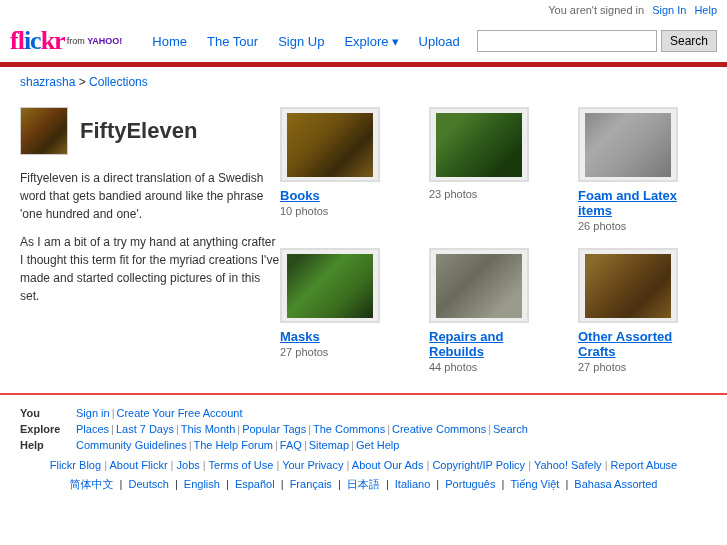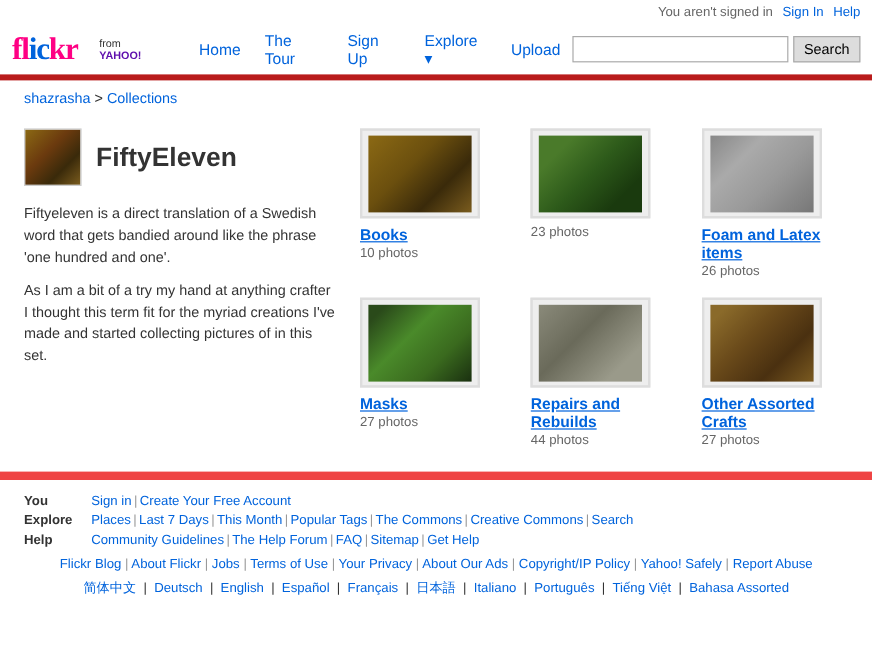--- a/index.html
+++ b/index.html
@@ -8,34 +8,34 @@
     
     #header { background: #fff; border-bottom: 5px solid #b91c1c; padding: 0; }
     #top-bar { display: flex; justify-content: flex-end; align-items: center; padding: 4px 10px; font-size: 11px; color: #666; gap: 8px; }
     #top-bar a { color: #0063dc; text-decoration: none; }
     #logo-nav { display: flex; align-items: center; padding: 6px 10px; gap: 0; }
     #logo { display: flex; align-items: center; margin-right: 20px; }
     #logo-text { font-size: 26px; font-weight: bold; font-family: Georgia, serif; letter-spacing: -1px; }
     .fl { color: #ff0084; }
     .ic { color: #0063dc; }
     .kr { color: #ff0084; }
-    #logo-yahoo { font-size: 9px; color: #333; margin-left: 18px; }
+    #logo-yahoo { font-size: 9px; color: #333; margin-left: 2px; }
     #logo-yahoo span { color: #5e0ead; font-weight: bold; }
     #nav { display: flex; align-items: center; gap: 0; }
     #nav a { color: #0063dc; text-decoration: none; font-size: 13px; padding: 0 10px; }
     #search-bar { margin-left: auto; display: flex; align-items: center; gap: 4px; }
     #search-input { border: 1px solid #aaa; padding: 3px 6px; width: 180px; font-size: 12px; }
     #search-btn { background: #ddd; border: 1px solid #aaa; padding: 3px 8px; cursor: pointer; font-size: 12px; }
 
     
     #breadcrumb { padding: 8px 20px; font-size: 12px; }
     #breadcrumb a { color: #0063dc; text-decoration: none; }
 
     
-    #main { display: flex; padding: 10px 20px 20px 20px; gap: 20px; }
+    #main { display: flex; padding: 10px 20px 20px 20px; }
 
     
     #profile { width: 260px; flex-shrink: 0; }
     #profile-header { display: flex; align-items: center; gap: 12px; margin-bottom: 14px; }
     #username { font-size: 22px; font-weight: bold; color: #333; }
     #description { font-size: 12px; line-height: 1.5; color: #333; }
 
     
     #collections { flex: 1; }
     #collections-grid { display: grid; grid-template-columns: repeat(3, 1fr); gap: 16px 20px; }
@@ -48,21 +48,21 @@
     .thumb-costume { background: linear-gradient(135deg, #4a7a2a 20%, #2d5a1a 50%, #1a3a0e 80%); }
     .thumb-foam { background: linear-gradient(135deg, #888 0%, #aaa 30%, #999 60%, #777 100%); }
     .thumb-masks { background: linear-gradient(135deg, #2a4a1a 10%, #4a8a2a 40%, #3a6a1e 70%, #1a3010 100%); }
     .thumb-repairs { background: linear-gradient(135deg, #8a8a7a 0%, #6a6a5a 40%, #9a9a8a 80%); }
     .thumb-other { background: linear-gradient(135deg, #8a6a2a 10%, #6a4a1a 40%, #4a3010 70%, #7a5a20 100%); }
 
     .collection-title { font-size: 13px; font-weight: bold; color: #0063dc; margin-bottom: 2px; }
     .collection-count { font-size: 11px; color: #666; }
 
     
-    #footer { border-top: 7px solid #ef4444; padding: 12px 20px; font-size: 11px; }
+    #footer { border-top: 2px solid #ef4444; padding: 12px 20px; font-size: 11px; }
     .footer-row { display: flex; gap: 6px; margin-bottom: 4px; align-items: baseline; }
     .footer-label { font-weight: bold; color: #333; min-width: 50px; }
     .footer-links { display: flex; flex-wrap: wrap; gap: 2px; }
     .footer-links a { color: #0063dc; text-decoration: none; }
     .footer-sep { color: #999; }
     #footer-bottom { margin-top: 8px; text-align: center; }
     #footer-bottom a { color: #0063dc; text-decoration: none; font-size: 11px; }
     #lang-bar { text-align: center; margin-top: 6px; font-size: 11px; }
     #lang-bar a { color: #0063dc; text-decoration: none; margin: 0 3px; }
 

